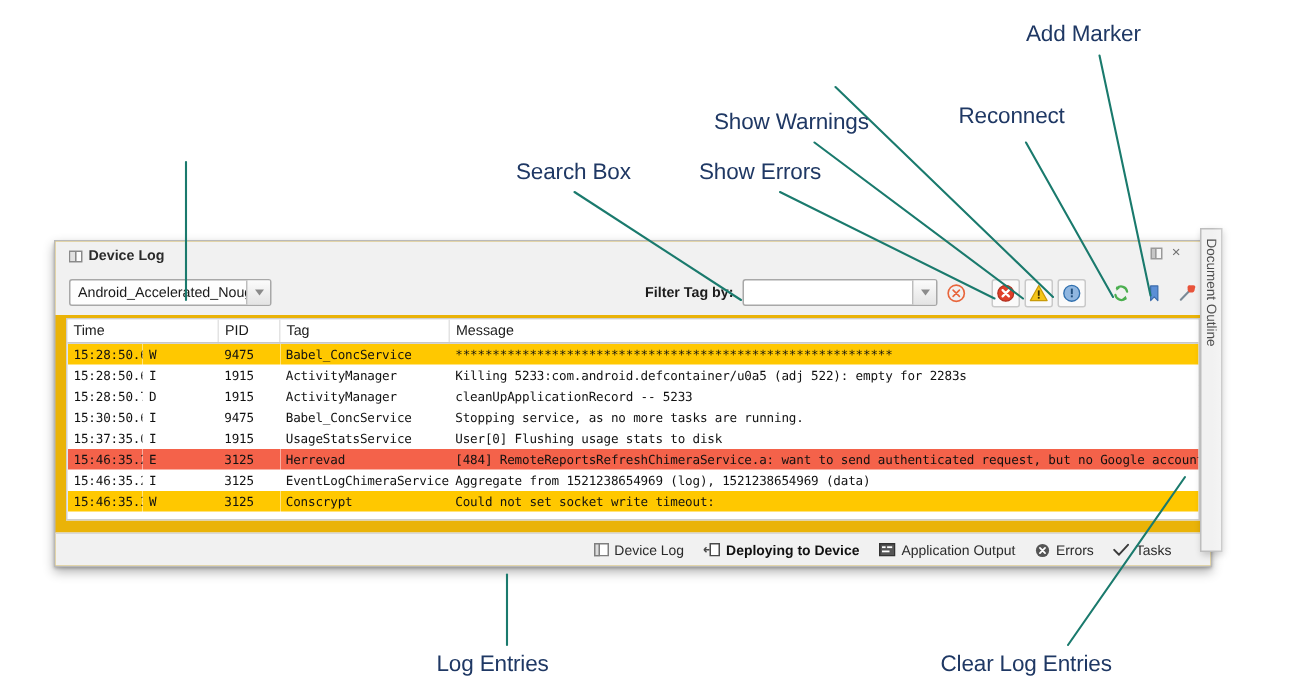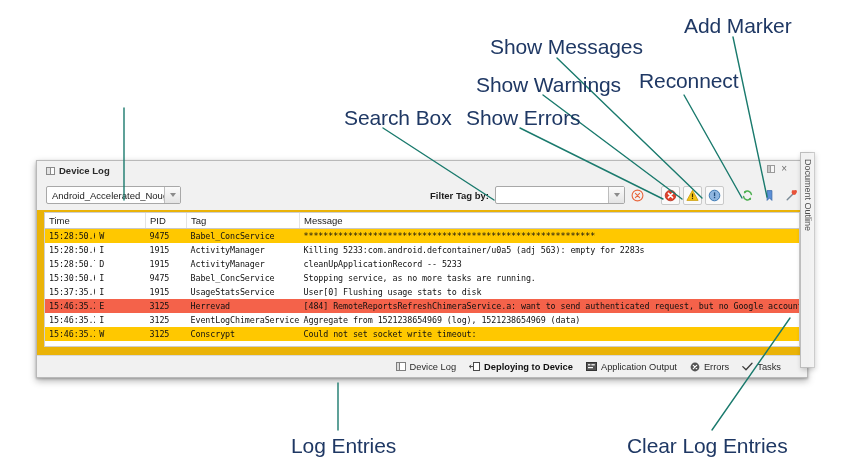--- a/index.html
+++ b/index.html
@@ -27,21 +27,21 @@
     position: absolute;
     left: 0; top: 0;
     width: 860px; height: 466px;
     pointer-events: none;
     z-index: 40;
   }
   .anno-label {
     position: absolute;
     color: #1f3864;
     font-family: "Liberation Sans", sans-serif;
-    font-size: 21px;
+    font-size: 15px;
     font-weight: 400;
     white-space: nowrap;
     letter-spacing: -0.1px;
   }
 
   
   #ide-window {
     position: absolute;
     left: 36px;
     top: 160px;
@@ -437,21 +437,21 @@
               <td class="c-lvl">W</td>
               <td class="c-pid">9475</td>
               <td class="c-tag">Babel_ConcService</td>
               <td class="c-msg">***********************************************************</td>
             </tr>
             <tr class="lvl-I">
               <td class="c-time">15:28:50.644</td>
               <td class="c-lvl">I</td>
               <td class="c-pid">1915</td>
               <td class="c-tag">ActivityManager</td>
-              <td class="c-msg">Killing 5233:com.android.defcontainer/u0a5 (adj 563): empty for 2283s</td>
+              <td class="c-msg">Killing 5233:com.android.defcontainer/u0a5 (adj 522): empty for 2283s</td>
             </tr>
             <tr class="lvl-D">
               <td class="c-time">15:28:50.767</td>
               <td class="c-lvl">D</td>
               <td class="c-pid">1915</td>
               <td class="c-tag">ActivityManager</td>
               <td class="c-msg">cleanUpApplicationRecord -- 5233</td>
             </tr>
             <tr class="lvl-I">
               <td class="c-time">15:30:50.681</td>
@@ -559,20 +559,19 @@
       <line x1="733" y1="37" x2="767" y2="197"></line>
       <line x1="338" y1="430" x2="338" y2="383"></line>
       <line x1="712" y1="430" x2="790" y2="318"></line>
     </g>
   </svg>
 
   <div style="position:absolute;left:0;top:0;width:860px;height:466px;pointer-events:none;z-index:45;">
     <span class="anno-label" style="left:344px; top:106px;">Search Box</span>
     <span class="anno-label" style="left:466px; top:106px;">Show Errors</span>
     <span class="anno-label" style="left:476px; top:73px;">Show Warnings</span>
-    <span class="anno-label" style="left:490px; top:35px;">Show Messages</span>
     <span class="anno-label" style="left:639px; top:69px;">Reconnect</span>
     <span class="anno-label" style="left:684px; top:14px;">Add Marker</span>
     <span class="anno-label" style="left:291px; top:434px;">Log Entries</span>
     <span class="anno-label" style="left:627px; top:434px;text-align:right;">Clear Log Entries</span>
   </div>
 
 </div>
 
 </body></html>

